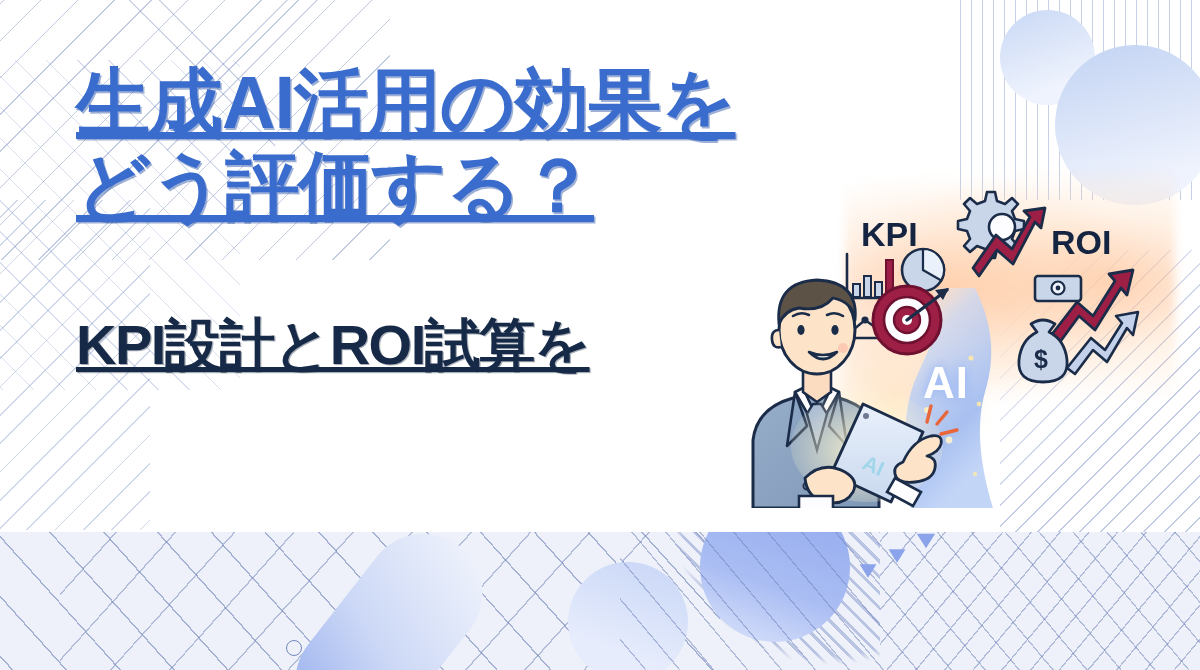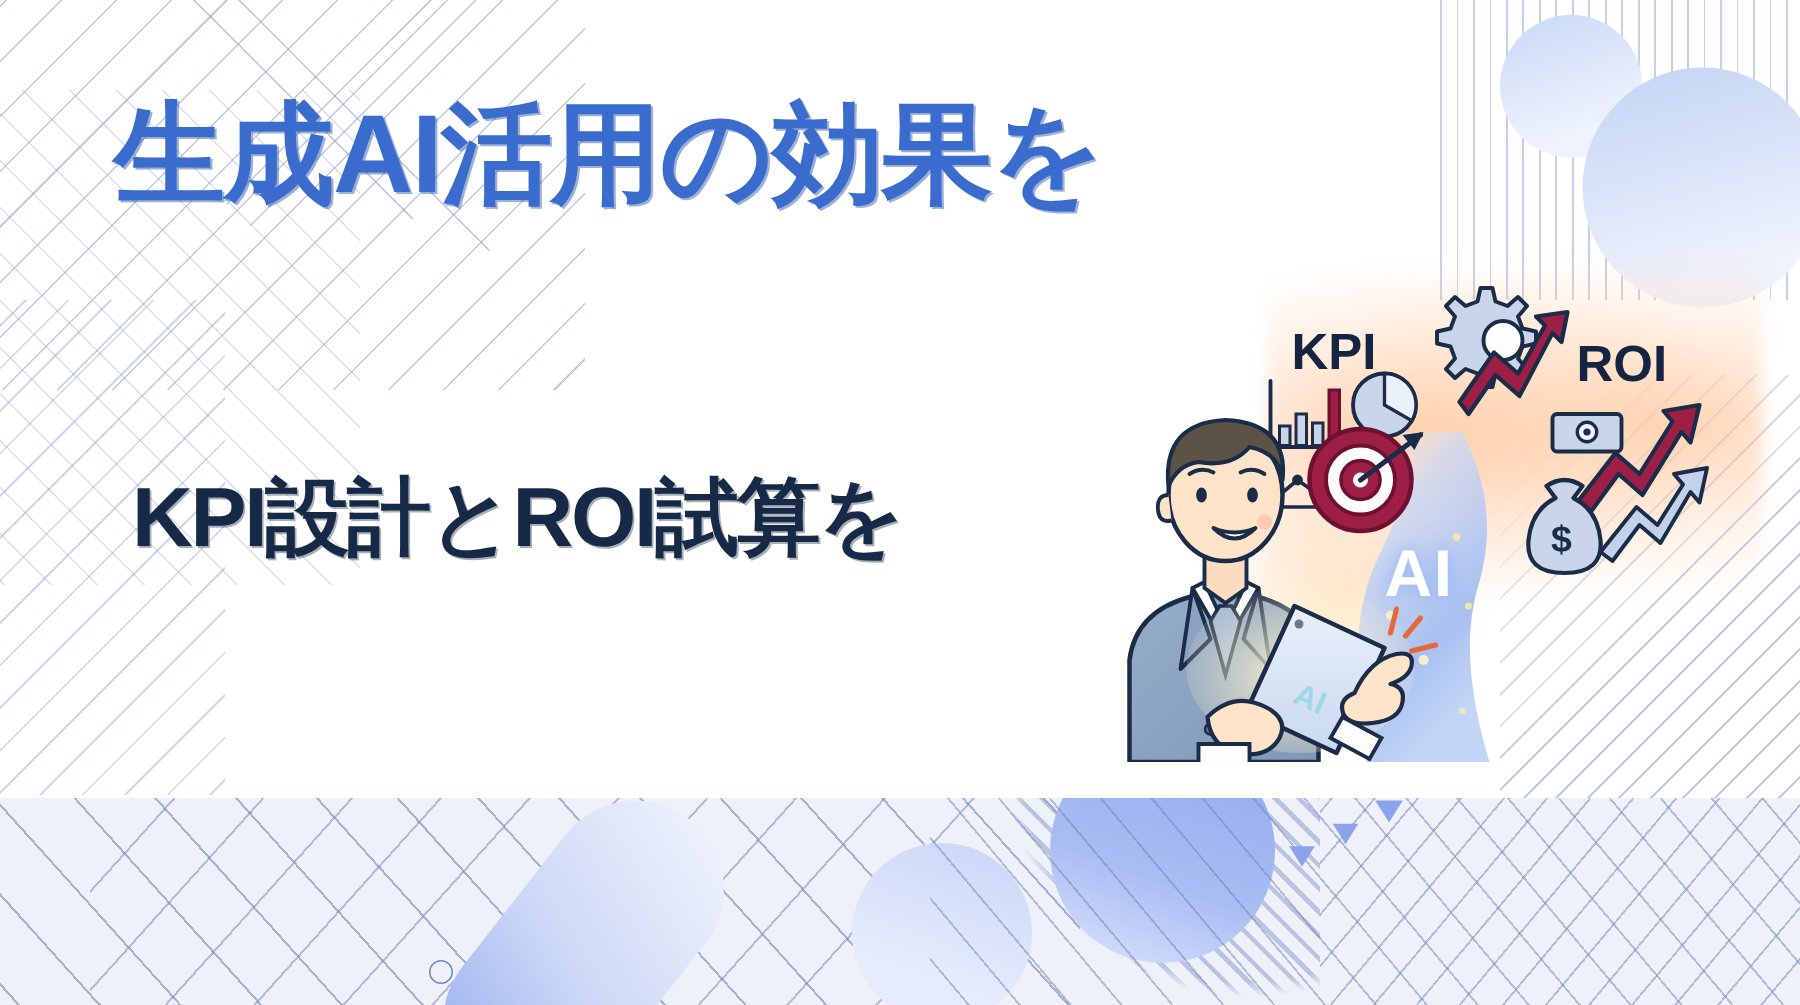--- a/index.html
+++ b/index.html
@@ -113,26 +113,27 @@
   .tri-2{left:887px;top:548px;transform:scale(.85);}
   .tri-3{left:916px;top:533px;transform:scale(.92);}
 
   
   .title{
     position:absolute;left:76px;top:62px;width:700px;
     font-size:74px;line-height:1.12;font-weight:700;letter-spacing:-1px;
     color:#3a6ccd;
     text-shadow:1.5px 1.5px 0 rgba(40,80,165,.45);
   }
-  .title div{white-space:nowrap;}
+  .title div{white-space:nowrap;text-decoration:underline;}
   .subtitle{
-    position:absolute;left:88px;top:310px;width:700px;
+    position:absolute;left:76px;top:310px;width:700px;
     font-size:56px;line-height:1.24;font-weight:700;letter-spacing:-1.5px;
     color:#162a47;
     text-shadow:1.2px 1.2px 0 rgba(10,25,55,.35);
+    text-decoration:underline;
   }
   .subtitle div{white-space:nowrap;}
 
   
   .illu{position:absolute;left:735px;top:178px;width:420px;height:330px;}
   .glow-warm{
     position:absolute;left:110px;top:-6px;width:330px;height:230px;
     background:radial-gradient(ellipse at 28% 52%, rgba(255,176,120,.55) 0%, rgba(255,205,165,.32) 38%, rgba(255,255,255,0) 70%),
                radial-gradient(ellipse at 80% 48%, rgba(255,170,110,.50) 0%, rgba(255,210,170,.28) 40%, rgba(255,255,255,0) 72%);
     filter:blur(5px);
@@ -178,20 +179,21 @@
     <div class="band-d3"></div>
     <div class="band-d4"></div>
     <div class="band-ring"></div>
   </div>
   <div class="bg-layer tri tri-1"></div>
   <div class="bg-layer tri tri-2"></div>
   <div class="bg-layer tri tri-3"></div>
 
   <div class="title">
     <div>生成AI活用の効果を</div>
+    <div>どう評価する？</div>
   </div>
 
   <div class="subtitle">
     <div>KPI設計とROI試算を</div>
   </div>
 
   <div class="illu">
 
     <div class="glow-warm"></div>
     <div class="glow-warm2"></div>

